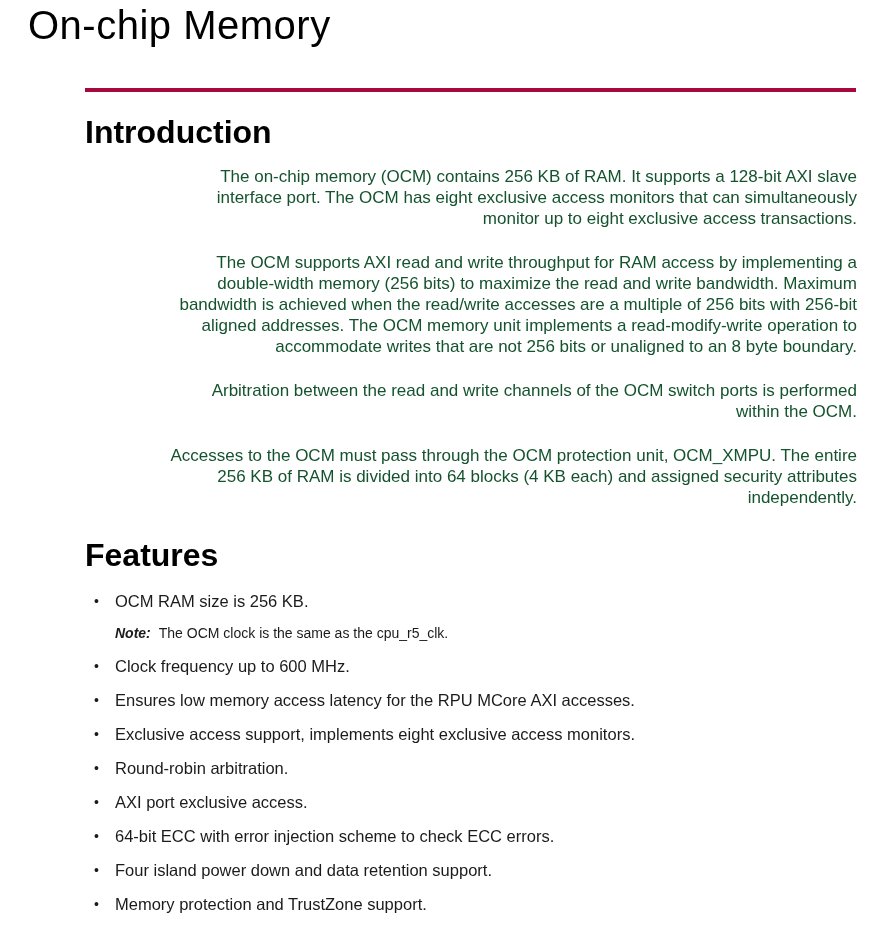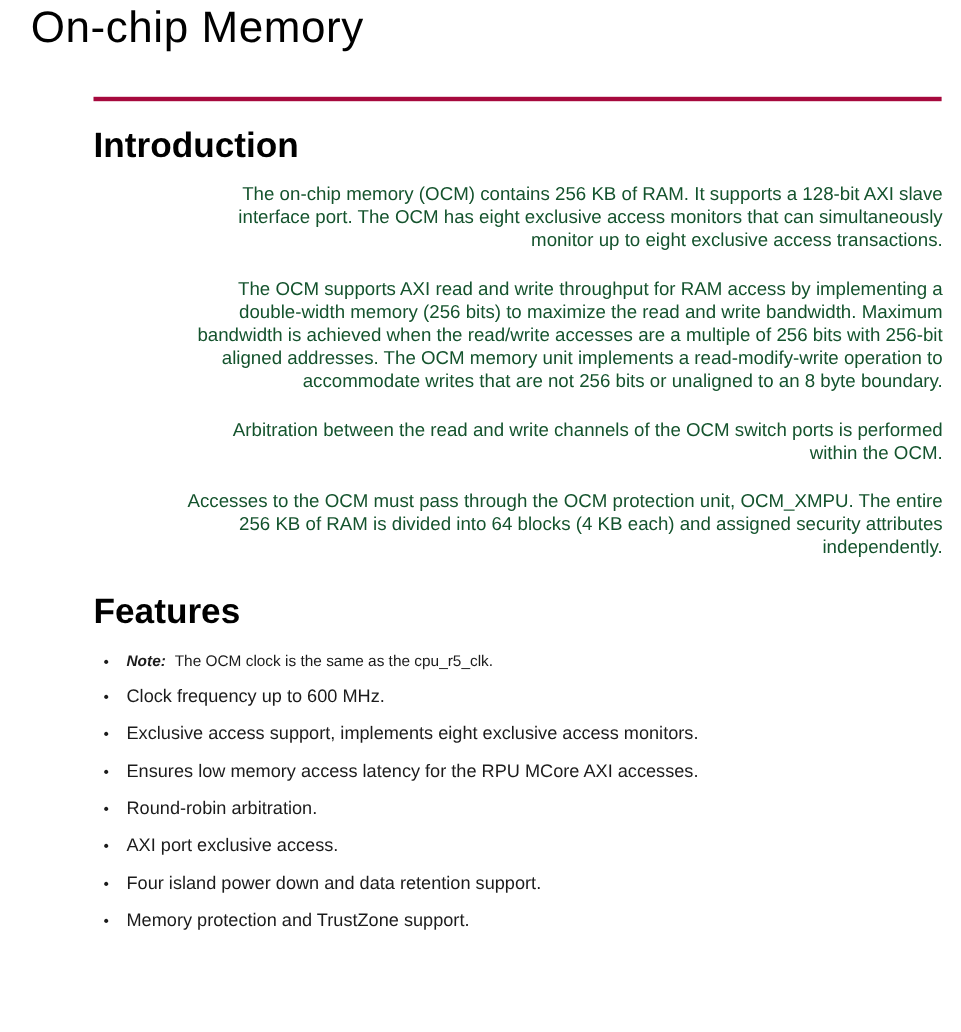--- a/index.html
+++ b/index.html
@@ -114,27 +114,29 @@
 within the OCM.</p>
 
     <p class="body-para">Accesses to the OCM must pass through the OCM protection unit, OCM_XMPU. The entire
 256 KB of RAM is divided into 64 blocks (4 KB each) and assigned security attributes
 independently.</p>
 
     <h2 class="section-heading features-heading">Features</h2>
 
     <ul class="feature-list">
       <li>
+        <span>OCM RAM size is 256 KB.</span>
         <div class="note-line">
           <span class="note-label">Note:</span><span>The OCM clock is the same as the cpu_r5_clk.</span>
         </div>
       </li>
       <li>Clock frequency up to 600 MHz.</li>
+      <li>Ensures low memory access latency for the RPU MCore AXI accesses.</li>
       <li>Exclusive access support, implements eight exclusive access monitors.</li>
-      <li>Ensures low memory access latency for the RPU MCore AXI accesses.</li>
       <li>Round-robin arbitration.</li>
       <li>AXI port exclusive access.</li>
+      <li>64-bit ECC with error injection scheme to check ECC errors.</li>
       <li>Four island power down and data retention support.</li>
       <li>Memory protection and TrustZone support.</li>
     </ul>
 
   </div>
 </div>
 
 </body></html>

